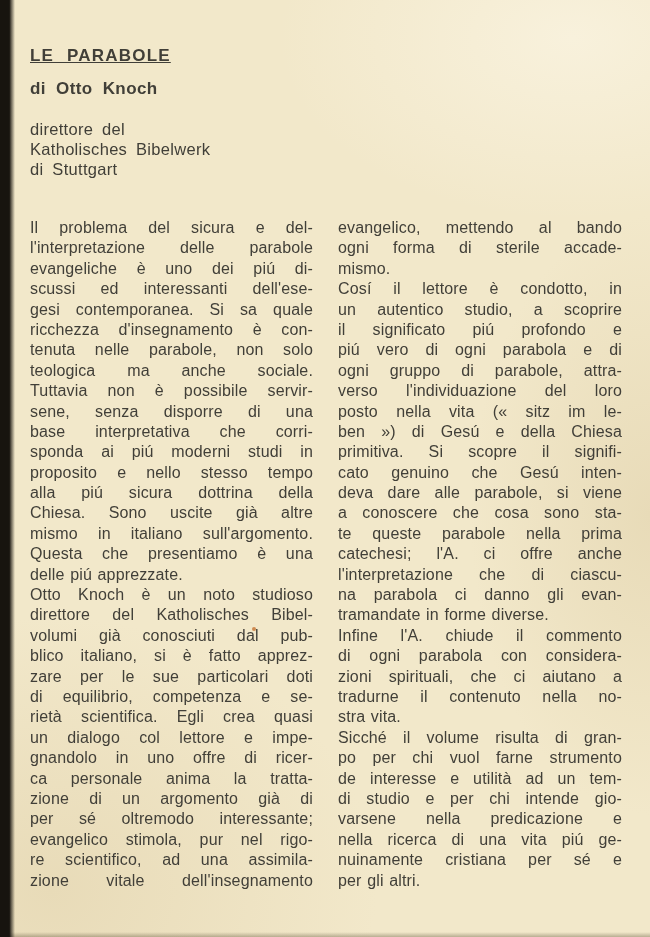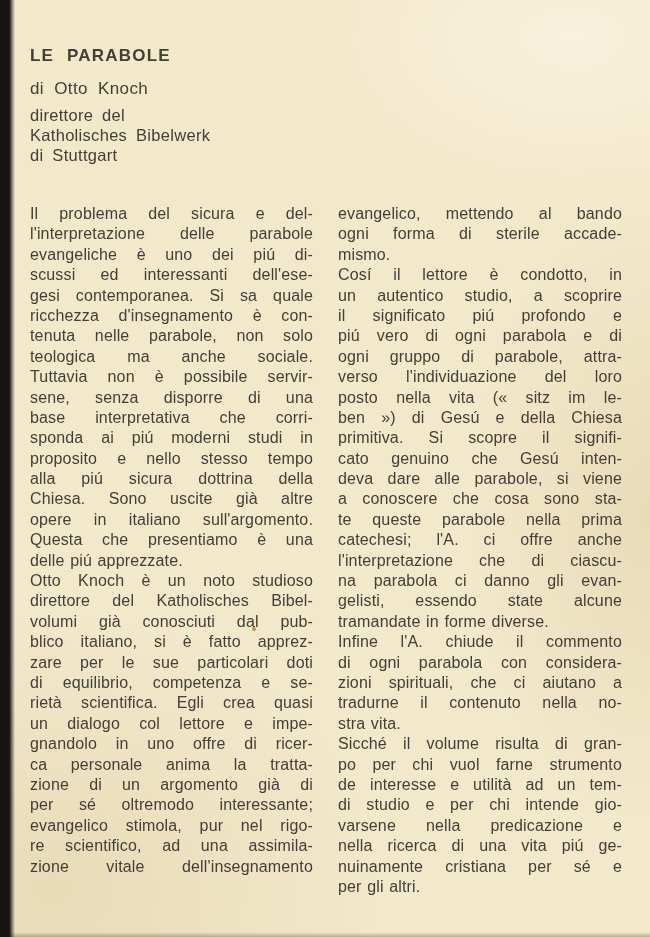--- a/index.html
+++ b/index.html
@@ -43,31 +43,32 @@
     width: 592px;
   }
   .page-title {
     margin: 0;
     padding-top: 46px;
     font-size: 17px;
     line-height: 20px;
     font-weight: bold;
     letter-spacing: 1.2px;
     word-spacing: 7px;
+    text-decoration: underline;
   }
   .byline {
     margin: 13px 0 0 0;
     font-size: 17px;
     line-height: 20px;
-    font-weight: normal;
+    font-weight: bold;
     letter-spacing: 0.4px;
     word-spacing: 5px;
   }
   .affiliation {
-    margin-top: 6px;
+    margin-top: 20px;
   }
   .affiliation p {
     margin: 0;
     font-size: 16.5px;
     line-height: 20px;
     letter-spacing: 0.3px;
     word-spacing: 4px;
   }
   .columns {
     display: flex;
@@ -127,21 +128,21 @@
           <div class="line">ricchezza d'insegnamento è con-</div>
           <div class="line">tenuta nelle parabole, non solo</div>
           <div class="line">teologica ma anche sociale.</div>
           <div class="line">Tuttavia non è possibile servir-</div>
           <div class="line">sene, senza disporre di una</div>
           <div class="line">base interpretativa che corri-</div>
           <div class="line">sponda ai piú moderni studi in</div>
           <div class="line">proposito e nello stesso tempo</div>
           <div class="line">alla piú sicura dottrina della</div>
           <div class="line">Chiesa. Sono uscite già altre</div>
-          <div class="line">opere in italiano sull'argomento.</div>
+          <div class="line">mismo in italiano sull'argomento.</div>
           <div class="line">Questa che presentiamo è una</div>
           <div class="line end">delle piú apprezzate.</div>
           <div class="line">Otto Knoch è un noto studioso</div>
           <div class="line">direttore del Katholisches Bibel-</div>
           <div class="line">volumi già conosciuti dal pub-</div>
           <div class="line">blico italiano, si è fatto apprez-</div>
           <div class="line">zare per le sue particolari doti</div>
           <div class="line">di equilibrio, competenza e se-</div>
           <div class="line">rietà scientifica. Egli crea quasi</div>
           <div class="line">un dialogo col lettore e impe-</div>
@@ -166,21 +167,20 @@
           <div class="line">posto nella vita (« sitz im le-</div>
           <div class="line">ben ») di Gesú e della Chiesa</div>
           <div class="line">primitiva. Si scopre il signifi-</div>
           <div class="line">cato genuino che Gesú inten-</div>
           <div class="line">deva dare alle parabole, si viene</div>
           <div class="line">a conoscere che cosa sono sta-</div>
           <div class="line">te queste parabole nella prima</div>
           <div class="line">catechesi; l'A. ci offre anche</div>
           <div class="line">l'interpretazione che di ciascu-</div>
           <div class="line">na parabola ci danno gli evan-</div>
-          <div class="line">gelisti, essendo state alcune</div>
           <div class="line end">tramandate in forme diverse.</div>
           <div class="line">Infine l'A. chiude il commento</div>
           <div class="line">di ogni parabola con considera-</div>
           <div class="line">zioni spirituali, che ci aiutano a</div>
           <div class="line">tradurne il contenuto nella no-</div>
           <div class="line end">stra vita.</div>
           <div class="line">Sicché il volume risulta di gran-</div>
           <div class="line">po per chi vuol farne strumento</div>
           <div class="line">de interesse e utilità ad un tem-</div>
           <div class="line">di studio e per chi intende gio-</div>

